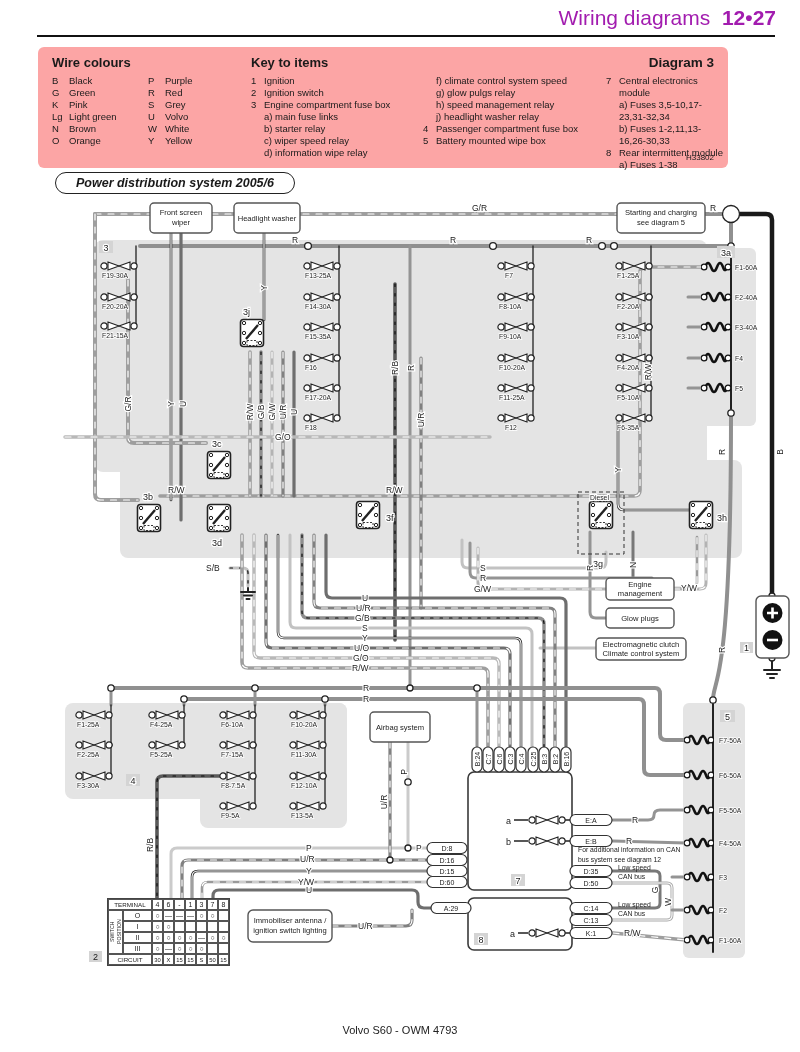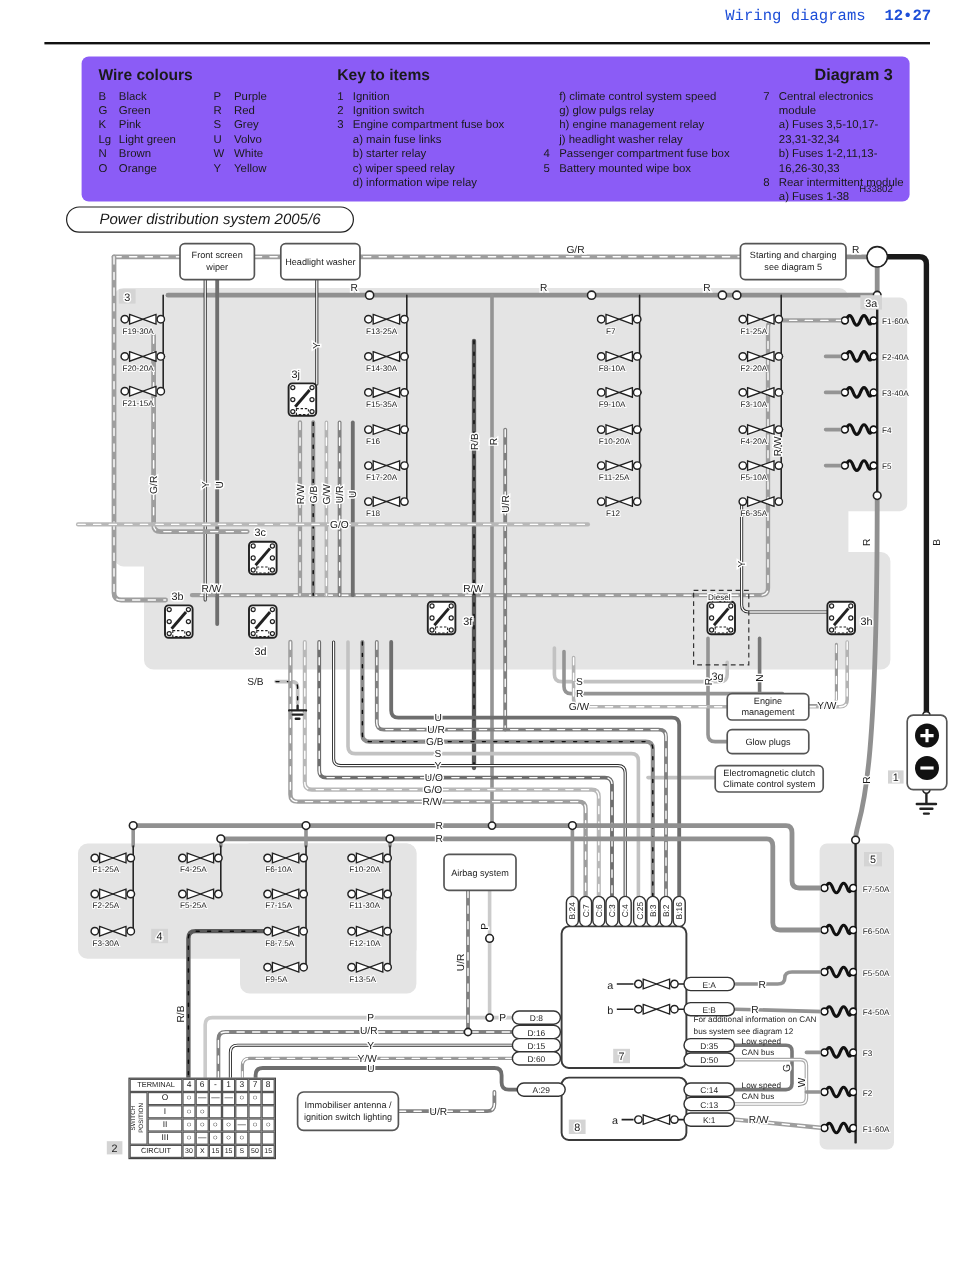--- a/index.html
+++ b/index.html
@@ -1,32 +1,32 @@
 <!DOCTYPE html>
 <html><head>
 <meta charset="utf-8">
 <style>
   html,body{margin:0;padding:0;background:#fff;}
   #page{position:relative;width:800px;height:1052px;background:#fff;font-family:"Liberation Sans",sans-serif;color:#1a1a1a;overflow:hidden;}
   
-  #hdr{position:absolute;top:6px;right:24px;font-size:13px;color:#1d4ed8;font-family:Liberation Mono, monospace;}
+  #hdr{position:absolute;top:6px;right:24px;font-size:21px;color:#a21caf;}
   #hdr b{font-weight:bold;}
   #rule{position:absolute;left:37px;top:35px;width:738px;height:2px;background:#111;}
   
-  #key{position:absolute;left:68px;top:47px;width:690px;height:121px;background:#8b5cf6;border-radius:6px;font-size:9.5px;}
+  #key{position:absolute;left:38px;top:47px;width:690px;height:121px;background:#fca5a5;border-radius:6px;font-size:9.5px;}
   #key h3{position:absolute;margin:0;font-size:13px;font-weight:bold;}
   .kcol{position:absolute;line-height:12px;}
   .krow{display:flex;}
   .krow .ltr{width:17px;flex:none;}
   .krow .num{width:13px;flex:none;}
   .krow .ind{width:13px;flex:none;}
   #diag3{position:absolute;right:14px;top:8px;font-size:13.5px;font-weight:bold;margin-left:16px;}
   #href{position:absolute;right:14px;bottom:6px;font-size:8px;text-align:center;}
   
-  #ttl{position:absolute;left:55px;top:172px;width:238px;height:20px;border:1.6px solid #222;border-radius:11px;display:flex;align-items:center;justify-content:center;font-size:12.5px;font-style:italic;font-weight:400;background:#fff;}
+  #ttl{position:absolute;left:55px;top:172px;width:238px;height:20px;border:1.6px solid #222;border-radius:11px;display:flex;align-items:center;justify-content:center;font-size:12.5px;font-style:italic;font-weight:700;background:#fff;}
   
   .k{fill:none;stroke-linecap:round;stroke-linejoin:round;}
   .wR{stroke:#909090;stroke-width:4;}
   .wR3{stroke:#949494;stroke-width:3;}
   .wB{stroke:#1a1a1a;stroke-width:4.5;}
   .wU{stroke:#6e6e6e;stroke-width:3.2;}
   .wN{stroke:#787878;stroke-width:3;}
   .wS{stroke:#c2c2c2;stroke-width:3;}
   .wP{stroke:#cbcbcb;stroke-width:3;}
   .wGR{stroke:#9e9e9e;stroke-width:4;}
@@ -166,21 +166,21 @@
       <div class="krow">
           <span class="num"></span>
           <span>f) climate control system speed</span>
         </div>
       <div class="krow">
           <span class="num"></span>
           <span>g) glow pulgs relay</span>
         </div>
       <div class="krow">
           <span class="num"></span>
-          <span>h) engine management relay</span>
+          <span>h) speed management relay</span>
         </div>
       <div class="krow">
           <span class="num"></span>
           <span>j) headlight washer relay</span>
         </div>
       <div class="krow">
           <span class="num">4</span>
           <span>Passenger compartment fuse box</span>
         </div>
       <div class="krow">
@@ -752,13 +752,14 @@
     <div class="cv">30</div>
       <div class="cv">X</div>
       <div class="cv">15</div>
       <div class="cv">15</div>
       <div class="cv">S</div>
       <div class="cv">50</div>
       <div class="cv">15</div>
   </div>
   <div id="chip2">2</div>
 
+  <div id="ftr">Volvo S60 - OWM 4793</div>
 </div>
 
 </body></html>

